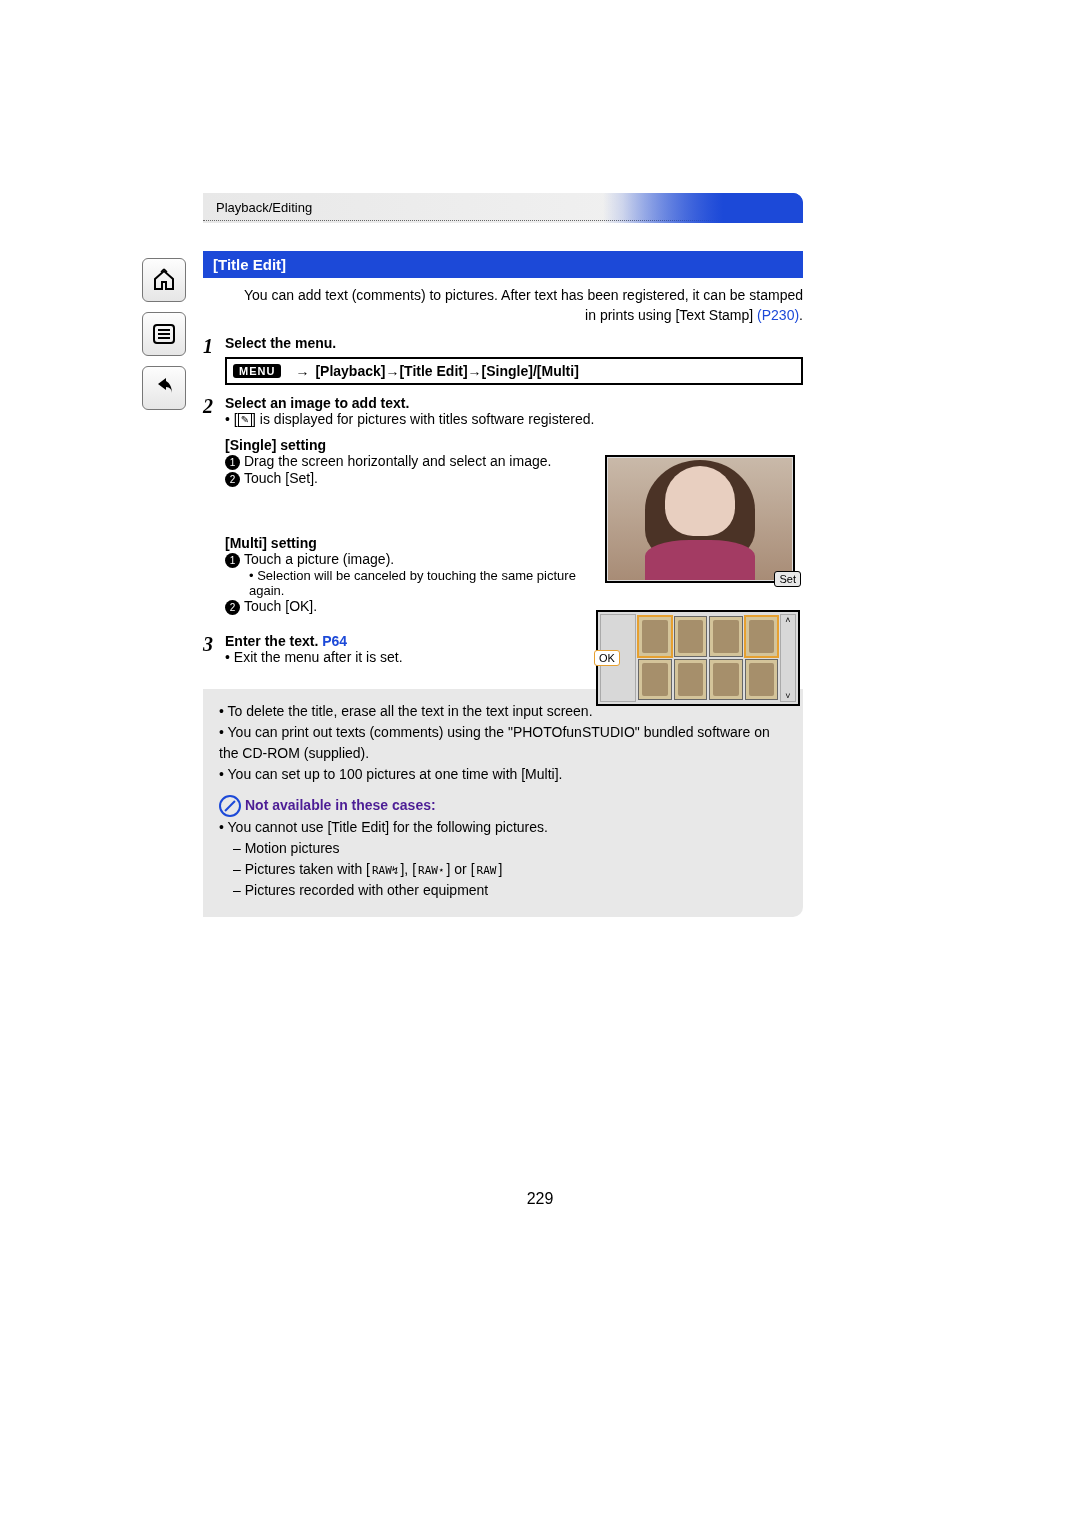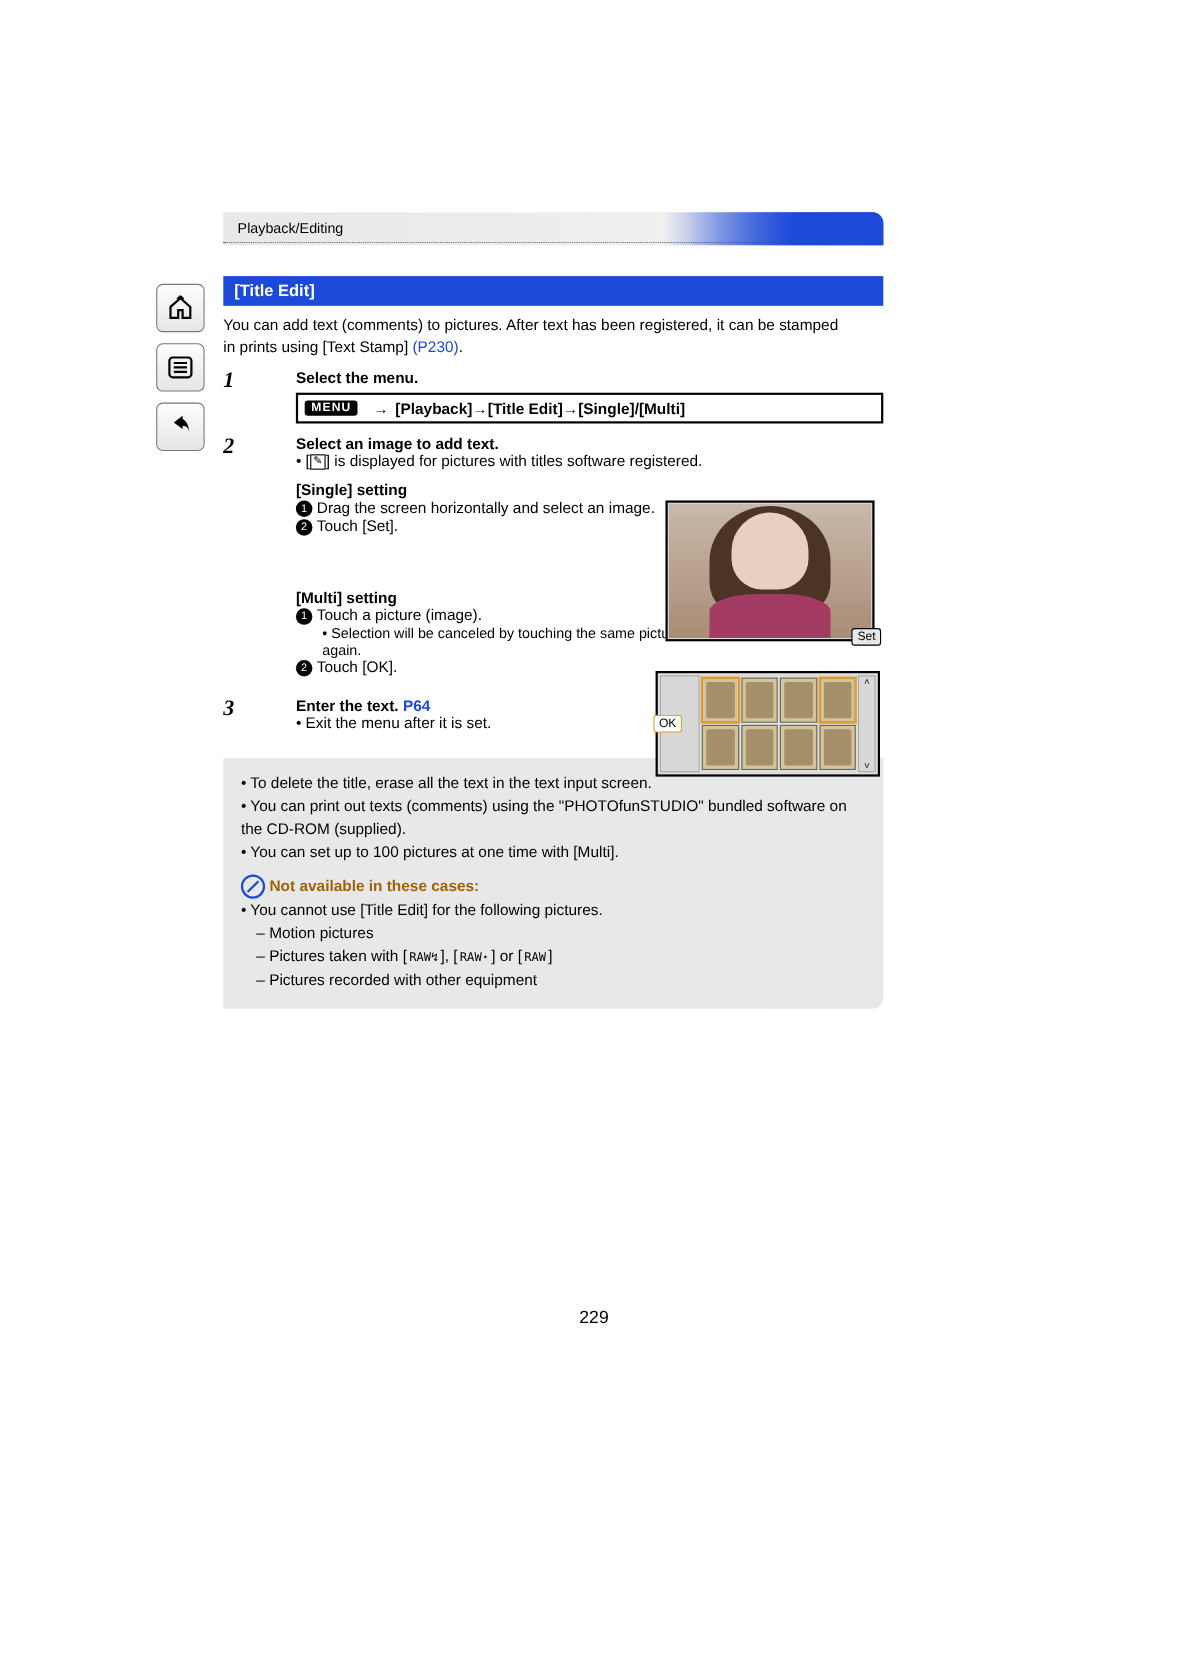--- a/index.html
+++ b/index.html
@@ -71,33 +71,34 @@
     background: #1c49d8;
     color: #fff;
     font-weight: bold;
     padding: 5px 10px;
     margin-top: 28px;
     font-size: 15px;
   }
   .intro {
     margin-top: 8px;
     line-height: 1.4;
+    text-align: right;
   }
   .link { color: #1c49d8; }
   .step-num {
     font-style: italic;
     font-family: Georgia, serif;
     font-size: 20px;
     width: 22px;
     display: inline-block;
     vertical-align: top;
     font-weight: bold;
   }
   .step-row { margin-top: 10px; display: flex; }
-  .step-body { flex: 1; margin-left: 44px; }
+  .step-body { flex: 1; }
   .bold { font-weight: bold; }
   .menu-box {
     border: 2px solid #000;
     padding: 4px 6px;
     margin-top: 6px;
     display: flex;
     align-items: center;
     font-weight: bold;
   }
   .menu-chip {
@@ -180,21 +181,21 @@
     line-height: 1.5;
   }
   .prohibit-icon {
     display:inline-block; width:18px; height:18px; border:2px solid #1c49d8;
     border-radius:50%; position:relative; vertical-align:middle; margin-right:4px;
   }
   .prohibit-icon::after {
     content:""; position:absolute; left:2px; right:2px; top:50%; height:2px;
     background:#1c49d8; transform: translateY(-50%) rotate(-45deg);
   }
-  .not-avail { color:#a16207; font-weight:bold; margin-top:10px; }
+  .not-avail { color:#4c1d95; font-weight:bold; margin-top:10px; }
   .dash { margin-left: 14px; }
   .raw-chip {
     display:inline-block; font-family: monospace; font-size:11px;
     border:0; padding:0 2px;
   }
   .page-num {
     position:absolute; left:0; right:0; top:1190px; text-align:center; font-size:16px;
   }
 </style>
 </head>

